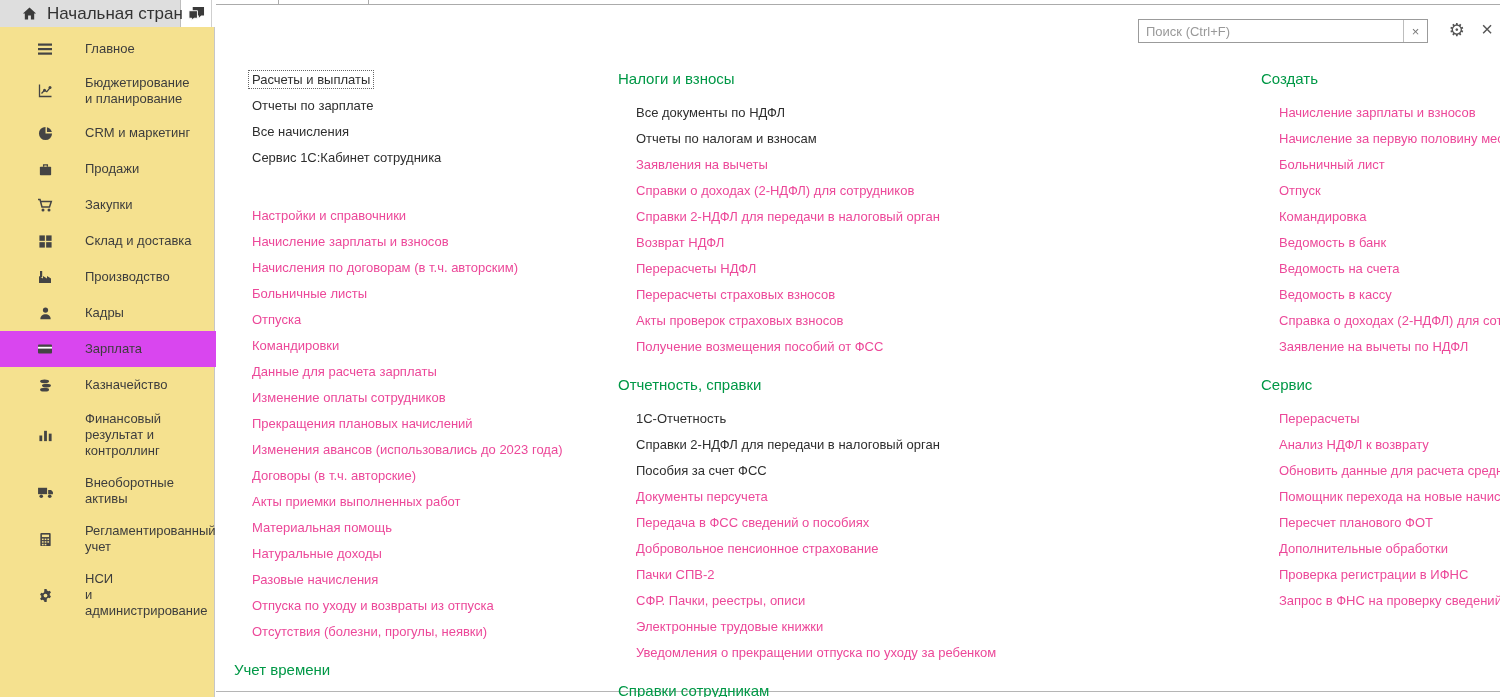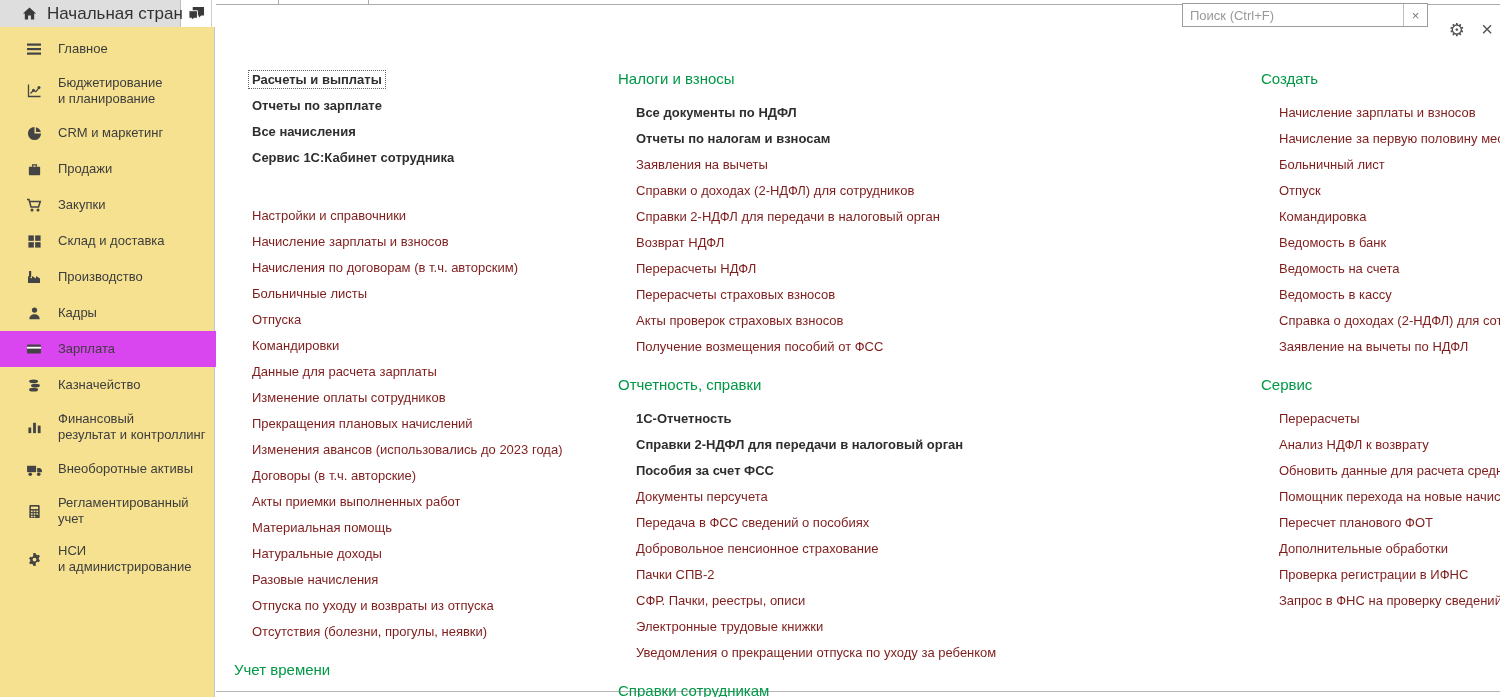--- a/index.html
+++ b/index.html
@@ -20,54 +20,54 @@
     position:absolute;left:182px;top:0;width:30px;height:27px;display:flex;
     align-items:center;justify-content:center;cursor:pointer;background:#fff;
     border-right:1px solid #cfcfcf;box-sizing:border-box;
   }
   
   .sidebar{
     position:absolute;left:0;top:27px;width:215px;height:670px;background:#F5E18F;
     border-right:1px solid #c6c6c6;box-sizing:border-box;padding-top:4px;
   }
   .side-item{
-    display:flex;align-items:center;min-height:36px;padding:8px 0;box-sizing:border-box;
-    cursor:pointer;position:relative;
+    display:flex;align-items:center;min-height:36px;padding:8px 11px;box-sizing:border-box;
+    cursor:pointer;position:relative;gap:16px;
   }
   .side-item .ic{width:32px;margin-left:18px;display:flex;justify-content:center;align-items:center;flex:none;}
   .side-item .lbl{margin-left:8px;font-size:13px;color:#3d3d3d;line-height:16px;white-space:pre-line;}
   .side-item.selected{background:#d946ef;width:216px;z-index:2;}
   
   .content{position:absolute;left:216px;top:0;width:1284px;height:697px;background:#fff;}
   .panel-top{position:absolute;left:0;top:4px;width:1284px;height:0;border-top:1px solid #ababab;}
   .tick{position:absolute;top:0;width:1px;height:5px;background:#ababab;}
   .tick.t1{left:62px;} .tick.t2{left:152px;}
   .bottom-line{position:absolute;left:0;top:691px;width:1284px;height:0;border-top:1px solid #b5b5b5;}
   
   .search-wrap{
-    position:absolute;top:3px;right:72px;width:246px;height:24px;border:1px solid #9b9b9b;
+    position:absolute;top:19px;right:72px;width:290px;height:24px;border:1px solid #9b9b9b;
     box-sizing:border-box;display:flex;background:#fff;
   }
   .search-wrap input{
     flex:1;border:none;outline:none;padding:0 7px;font-size:13px;color:#333;
     font-family:"Liberation Sans",sans-serif;min-width:0;
   }
   .search-wrap input::placeholder{color:#999;}
   .clear-btn{width:23px;border-left:1px solid #bdbdbd;display:flex;align-items:center;
     justify-content:center;color:#777;font-size:13px;cursor:pointer;flex:none;}
   .gear-btn{position:absolute;top:18px;right:35px;font-size:18px;line-height:24px;color:#555;cursor:pointer;}
   .close-btn{position:absolute;top:17px;right:7px;font-size:20px;line-height:24px;color:#555;cursor:pointer;}
   
   .col{position:absolute;}
   .col1{left:18px;top:67px;width:385px;}
   .col2{left:402px;top:64px;width:445px;}
   .col3{left:1045px;top:64px;width:239px;overflow:hidden;height:633px;}
-  .item{height:26px;line-height:26px;font-size:13px;color:#7f1d1d;white-space:nowrap;
+  .item{height:26px;line-height:26px;font-size:13px;color:#ec4899;white-space:nowrap;
     cursor:pointer;padding-left:18px;}
-  .item.bold{font-weight:700;color:#2e2e2e;}
+  .item.bold{font-weight:400;color:#2e2e2e;}
   .item.focused span{border:1px dotted #666;padding:1px 3px;margin-left:-4px;}
   .sec-title{height:22px;line-height:22px;font-size:15px;color:#009846;margin-top:14px;white-space:nowrap;}
   .sec-title.first{margin-top:4px;}
   .links{margin-top:10px;}
   .col1 .links.main-links{margin-top:32px;}
 </style>
 </head>
 <body>
 
 <div class="topbar">

